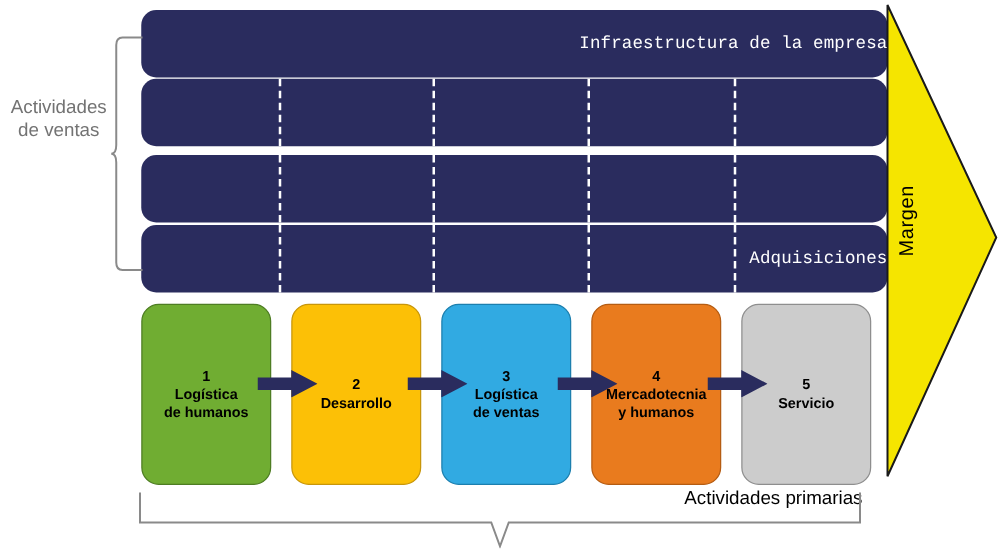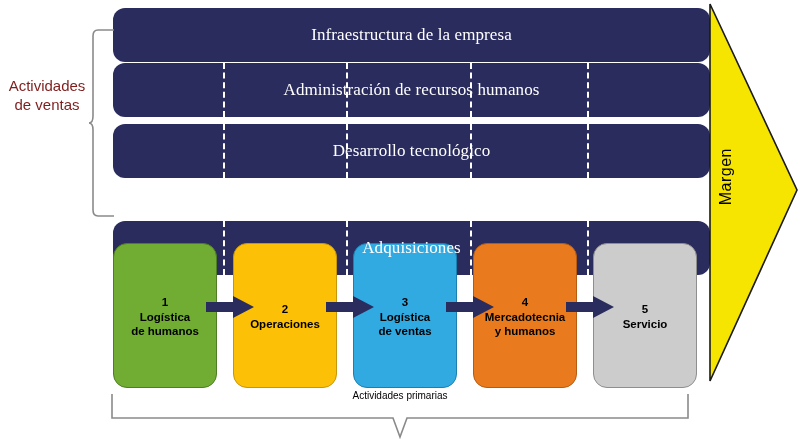--- a/index.html
+++ b/index.html
@@ -27,24 +27,24 @@
     background: #2a2c5e;
     border-radius: 12px;
     box-sizing: border-box;
   }
   .support-bar-label {
     position: absolute;
     left: 0;
     right: 0;
     top: 50%;
     transform: translateY(-50%);
-    text-align: center;
+    text-align: right;
     color: #ffffff;
-    font-size: 17px;
-    font-family: Liberation Serif, serif;
+    font-size: 14px;
+    font-family: Liberation Mono, monospace;
     letter-spacing: 0.1px;
     white-space: nowrap;
     z-index: 3;
   }
   
   .divider {
     position: absolute;
     top: 0;
     bottom: 0;
     width: 0;
@@ -124,40 +124,40 @@
     z-index: 2;
   }
   #support-label {
     position: absolute;
     left: 4px;
     top: 76px;
     width: 86px;
     text-align: center;
     font-size: 15px;
     line-height: 19px;
-    color: #7f1d1d;
+    color: #737373;
     font-family: "Liberation Sans", sans-serif;
   }
 
   
   #primary-bracket {
     position: absolute;
     left: 110px;
     top: 392px;
     width: 580px;
     height: 47px;
     z-index: 2;
   }
   #primary-label {
     position: absolute;
     left: 110px;
     top: 390px;
     width: 580px;
-    text-align: center;
-    font-size: 10px;
+    text-align: right;
+    font-size: 15px;
     color: #000000;
     font-family: "Liberation Sans", sans-serif;
   }
 </style>
 </head>
 <body>
 
 <div id="canvas">
 
   <svg id="margin-shape" viewBox="0 0 95 385" preserveAspectRatio="none">
@@ -175,44 +175,42 @@
 
   <div id="support-bars-container">
       <div class="support-bar" style="top: 8px;">
         <div class="support-bar-label">Infraestructura de la empresa</div>
       </div>
       <div class="support-bar" style="top: 63px;">
         <div class="divider" style="left: 110px;"></div>
         <div class="divider" style="left: 233px;"></div>
         <div class="divider" style="left: 357px;"></div>
         <div class="divider" style="left: 474px;"></div>
-        <div class="support-bar-label">Administración de recursos humanos</div>
       </div>
       <div class="support-bar" style="top: 124px;">
         <div class="divider" style="left: 110px;"></div>
         <div class="divider" style="left: 233px;"></div>
         <div class="divider" style="left: 357px;"></div>
         <div class="divider" style="left: 474px;"></div>
-        <div class="support-bar-label">Desarrollo tecnológico</div>
-      </div>
-      <div class="support-bar" style="top: 180px; margin-top: 41px;">
+      </div>
+      <div class="support-bar" style="top: 180px;">
         <div class="divider" style="left: 110px;"></div>
         <div class="divider" style="left: 233px;"></div>
         <div class="divider" style="left: 357px;"></div>
         <div class="divider" style="left: 474px;"></div>
         <div class="support-bar-label">Adquisiciones</div>
       </div>
     </div>
 
   <div id="primary-boxes-container">
       <div class="primary-box" style="left: 113px; background: rgb(112, 173, 50); border: 1.5px solid rgb(78, 125, 35);">
         <div class="primary-box-text"><span class="primary-box-num">1</span><span>Logística</span><br><span>de humanos</span></div>
       </div>
       <div class="primary-box" style="left: 233px; background: rgb(252, 192, 6); border: 1.5px solid rgb(200, 150, 10);">
-        <div class="primary-box-text"><span class="primary-box-num">2</span><span>Operaciones</span></div>
+        <div class="primary-box-text"><span class="primary-box-num">2</span><span>Desarrollo</span></div>
       </div>
       <div class="primary-box" style="left: 353px; background: rgb(49, 170, 226); border: 1.5px solid rgb(28, 127, 174);">
         <div class="primary-box-text"><span class="primary-box-num">3</span><span>Logística</span><br><span>de ventas</span></div>
       </div>
       <div class="primary-box" style="left: 473px; background: rgb(233, 123, 30); border: 1.5px solid rgb(181, 92, 18);">
         <div class="primary-box-text"><span class="primary-box-num">4</span><span>Mercadotecnia</span><br><span>y humanos</span></div>
       </div>
       <div class="primary-box" style="left: 593px; background: rgb(204, 204, 204); border: 1.5px solid rgb(142, 142, 142);">
         <div class="primary-box-text"><span class="primary-box-num">5</span><span>Servicio</span></div>
       </div>

